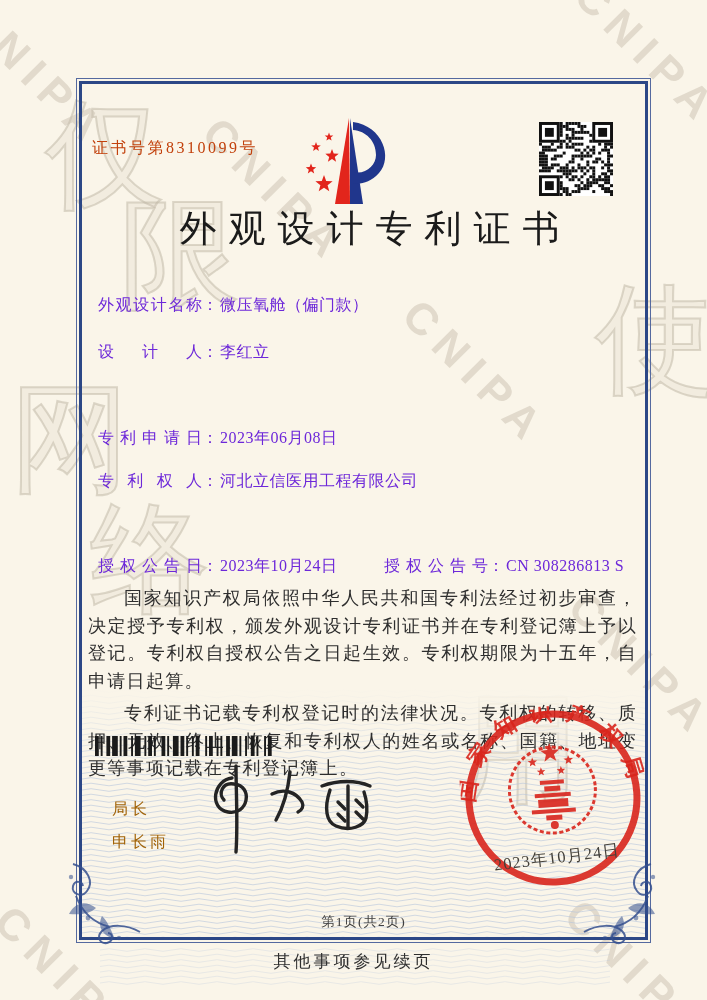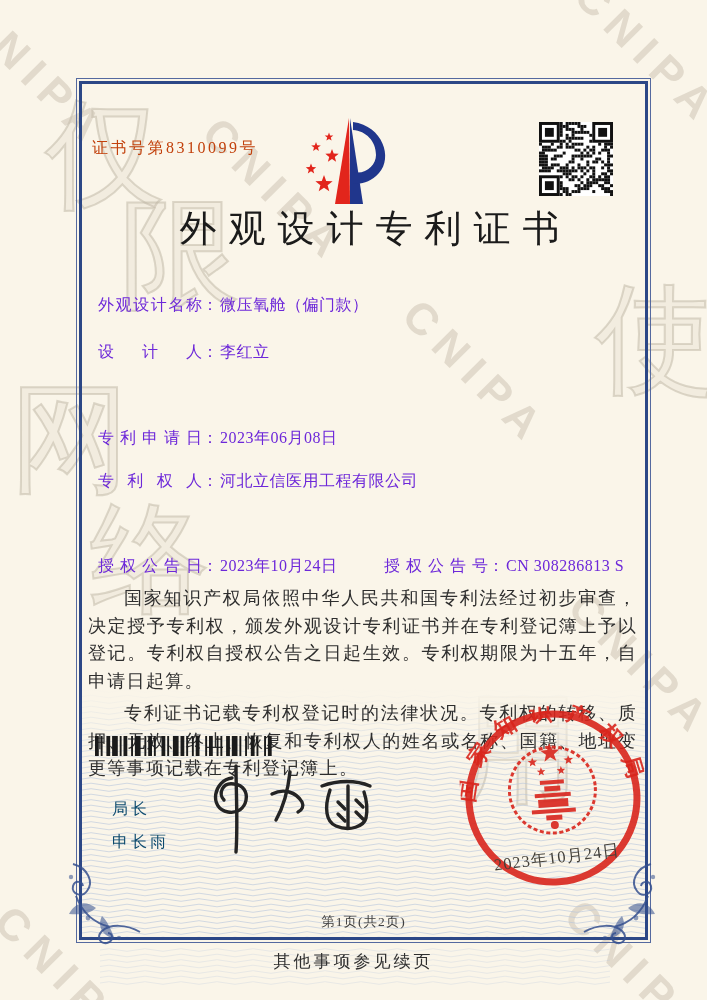--- a/index.html
+++ b/index.html
@@ -51,21 +51,21 @@
 
   
   .body-text { position:absolute; left:88px; top:585px; width:549px; z-index:5; }
   .body-text p { margin:0 0 5px; font-size:18px; line-height:27.5px; letter-spacing:1.3px;
                  text-align:justify; text-indent:2em; color:#2e2e2e; }
 
   
   .barcode { position:absolute; left:95px; top:736px; z-index:5; }
   .signer { position:absolute; left:112px; z-index:5;
             font-family:"Liberation Sans","DejaVu Sans",sans-serif;
-            font-size:16px; letter-spacing:3px; color:#0c4a6e; }
+            font-size:16px; letter-spacing:3px; color:#a16207; }
   #signer-title { top:799px; }
   #signer-name  { top:832px; }
   .signature { position:absolute; left:198px; top:762px; z-index:5; }
   .seal { position:absolute; left:461px; top:706px; z-index:6; transform:rotate(-4deg); }
 
   .page-info { position:absolute; left:76px; top:913px; width:575px; text-align:center;
                font-size:13.5px; color:#404040; letter-spacing:1px; z-index:5; }
   .continuation { position:absolute; left:0; top:950px; width:707px; text-align:center;
                   font-size:17px; letter-spacing:3px; color:#2f2f2f; z-index:5; }
 </style>

